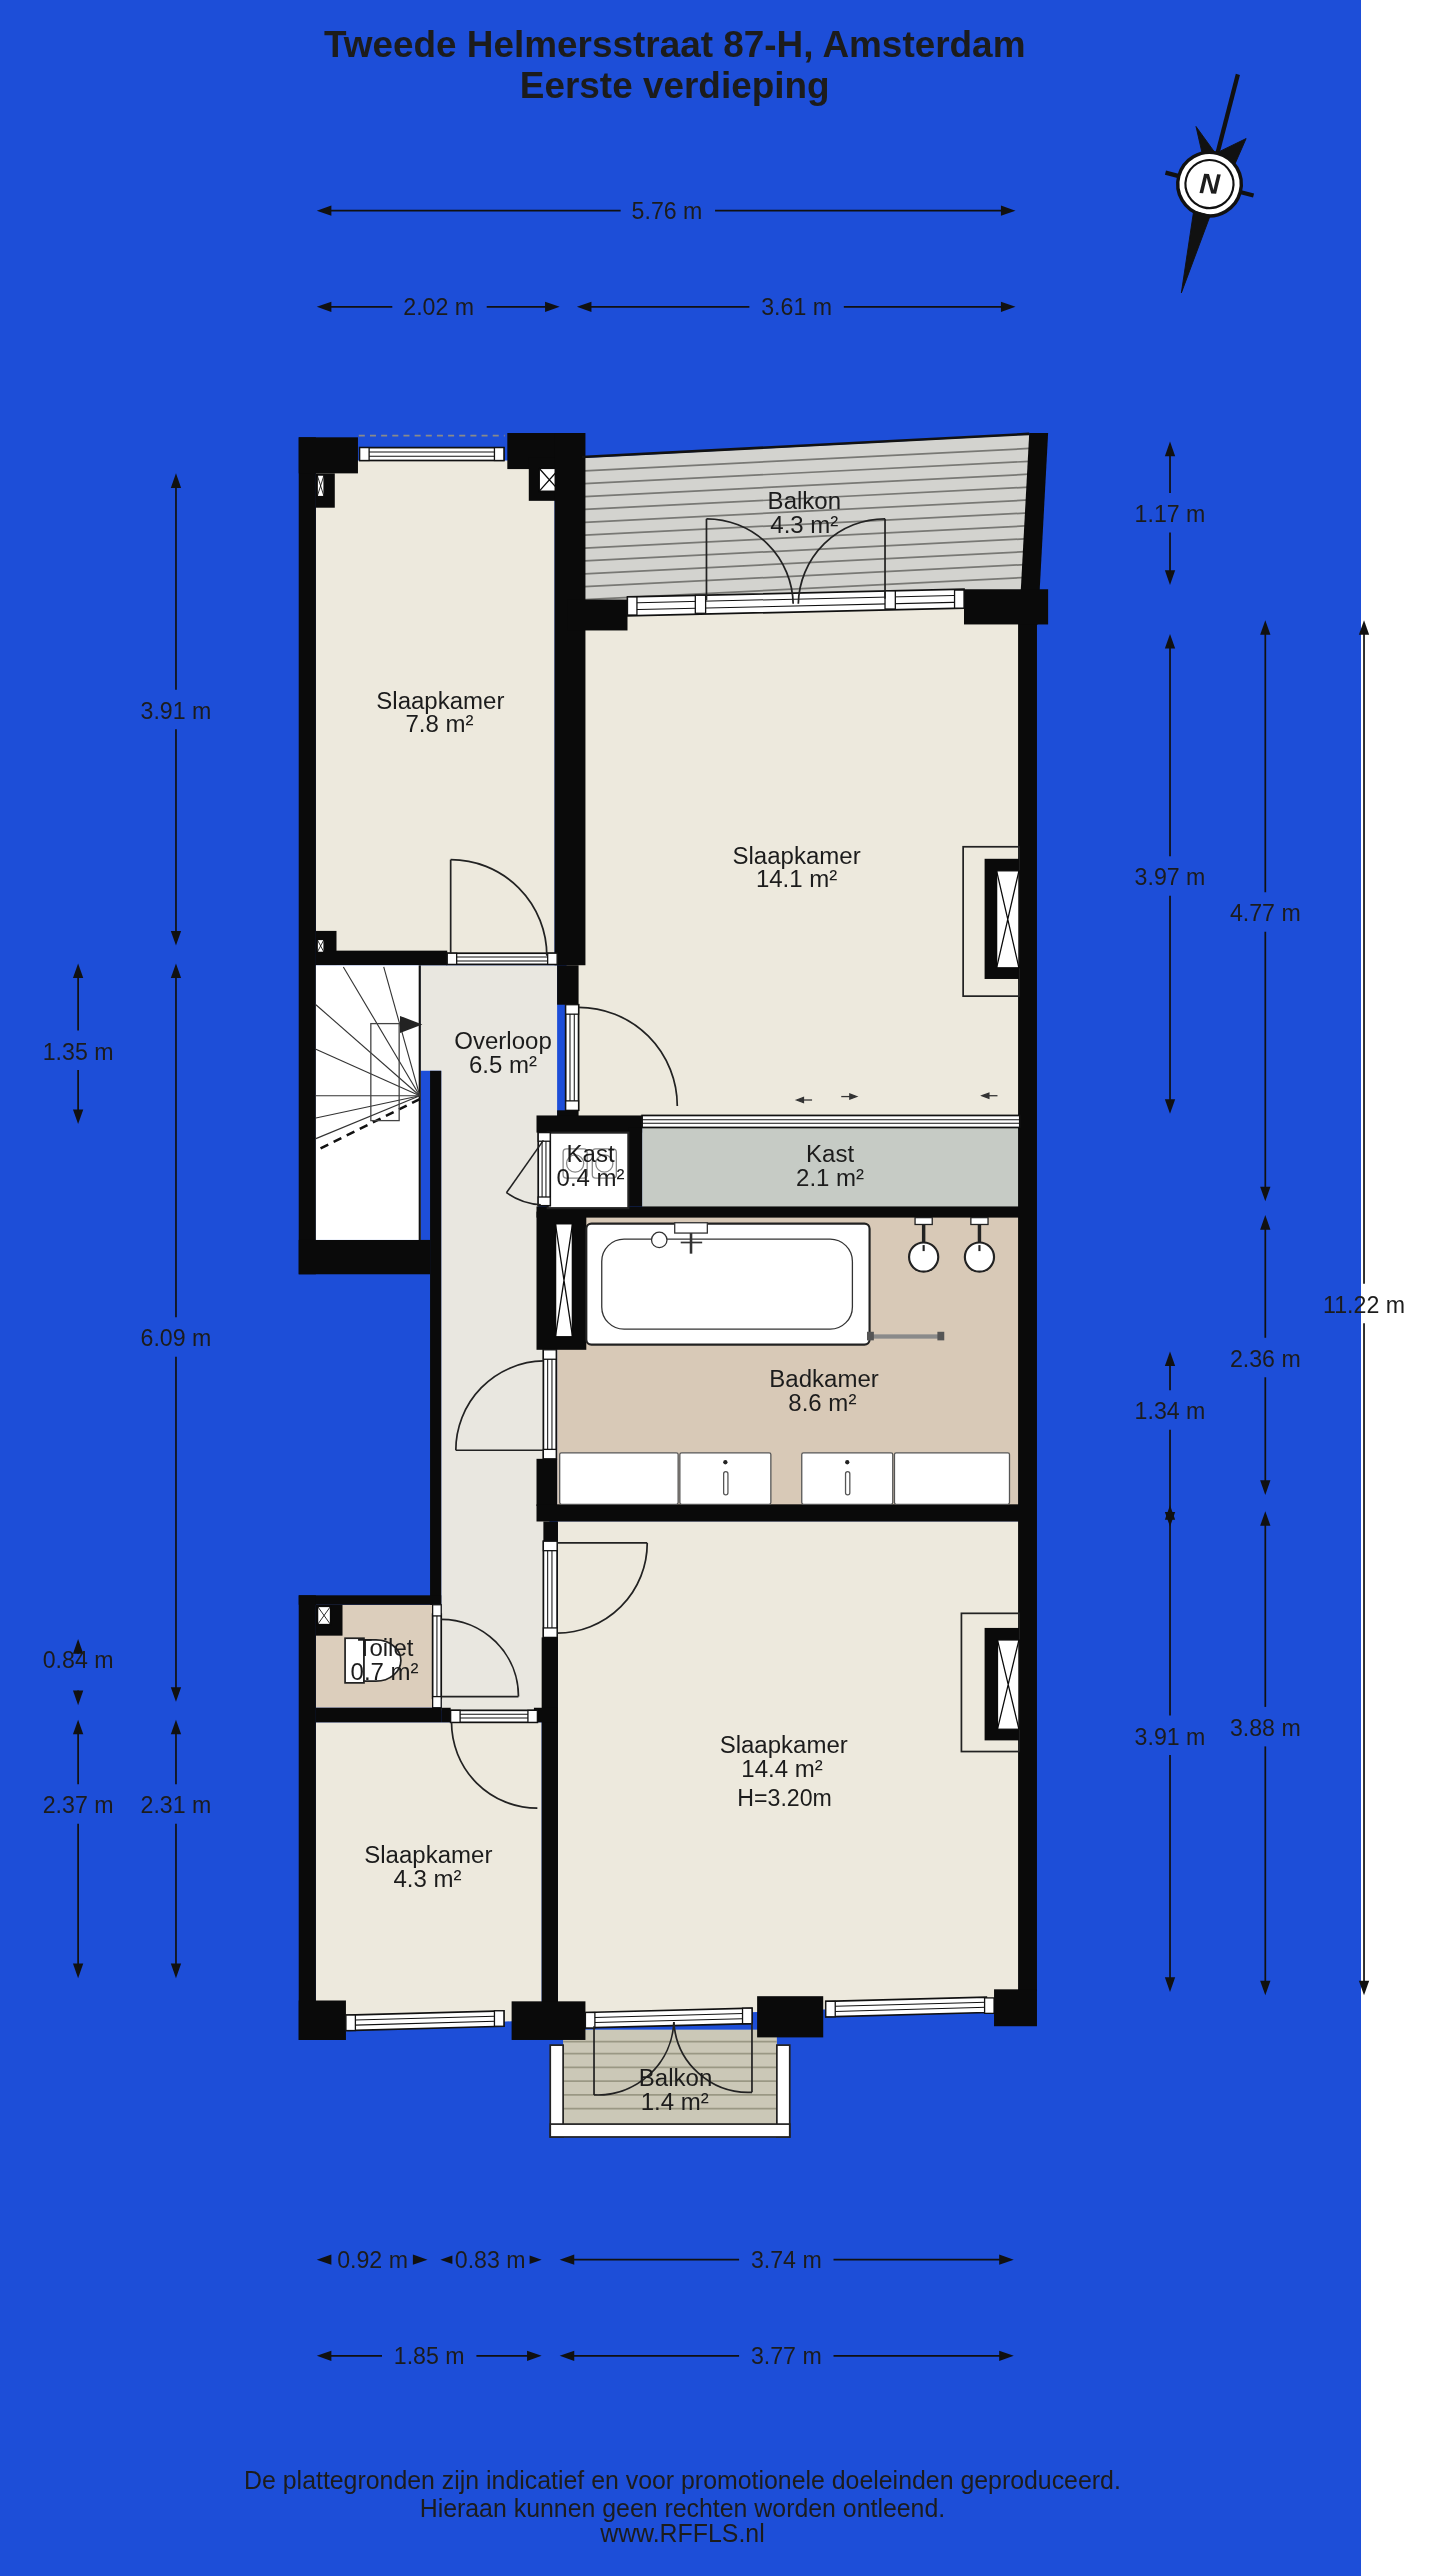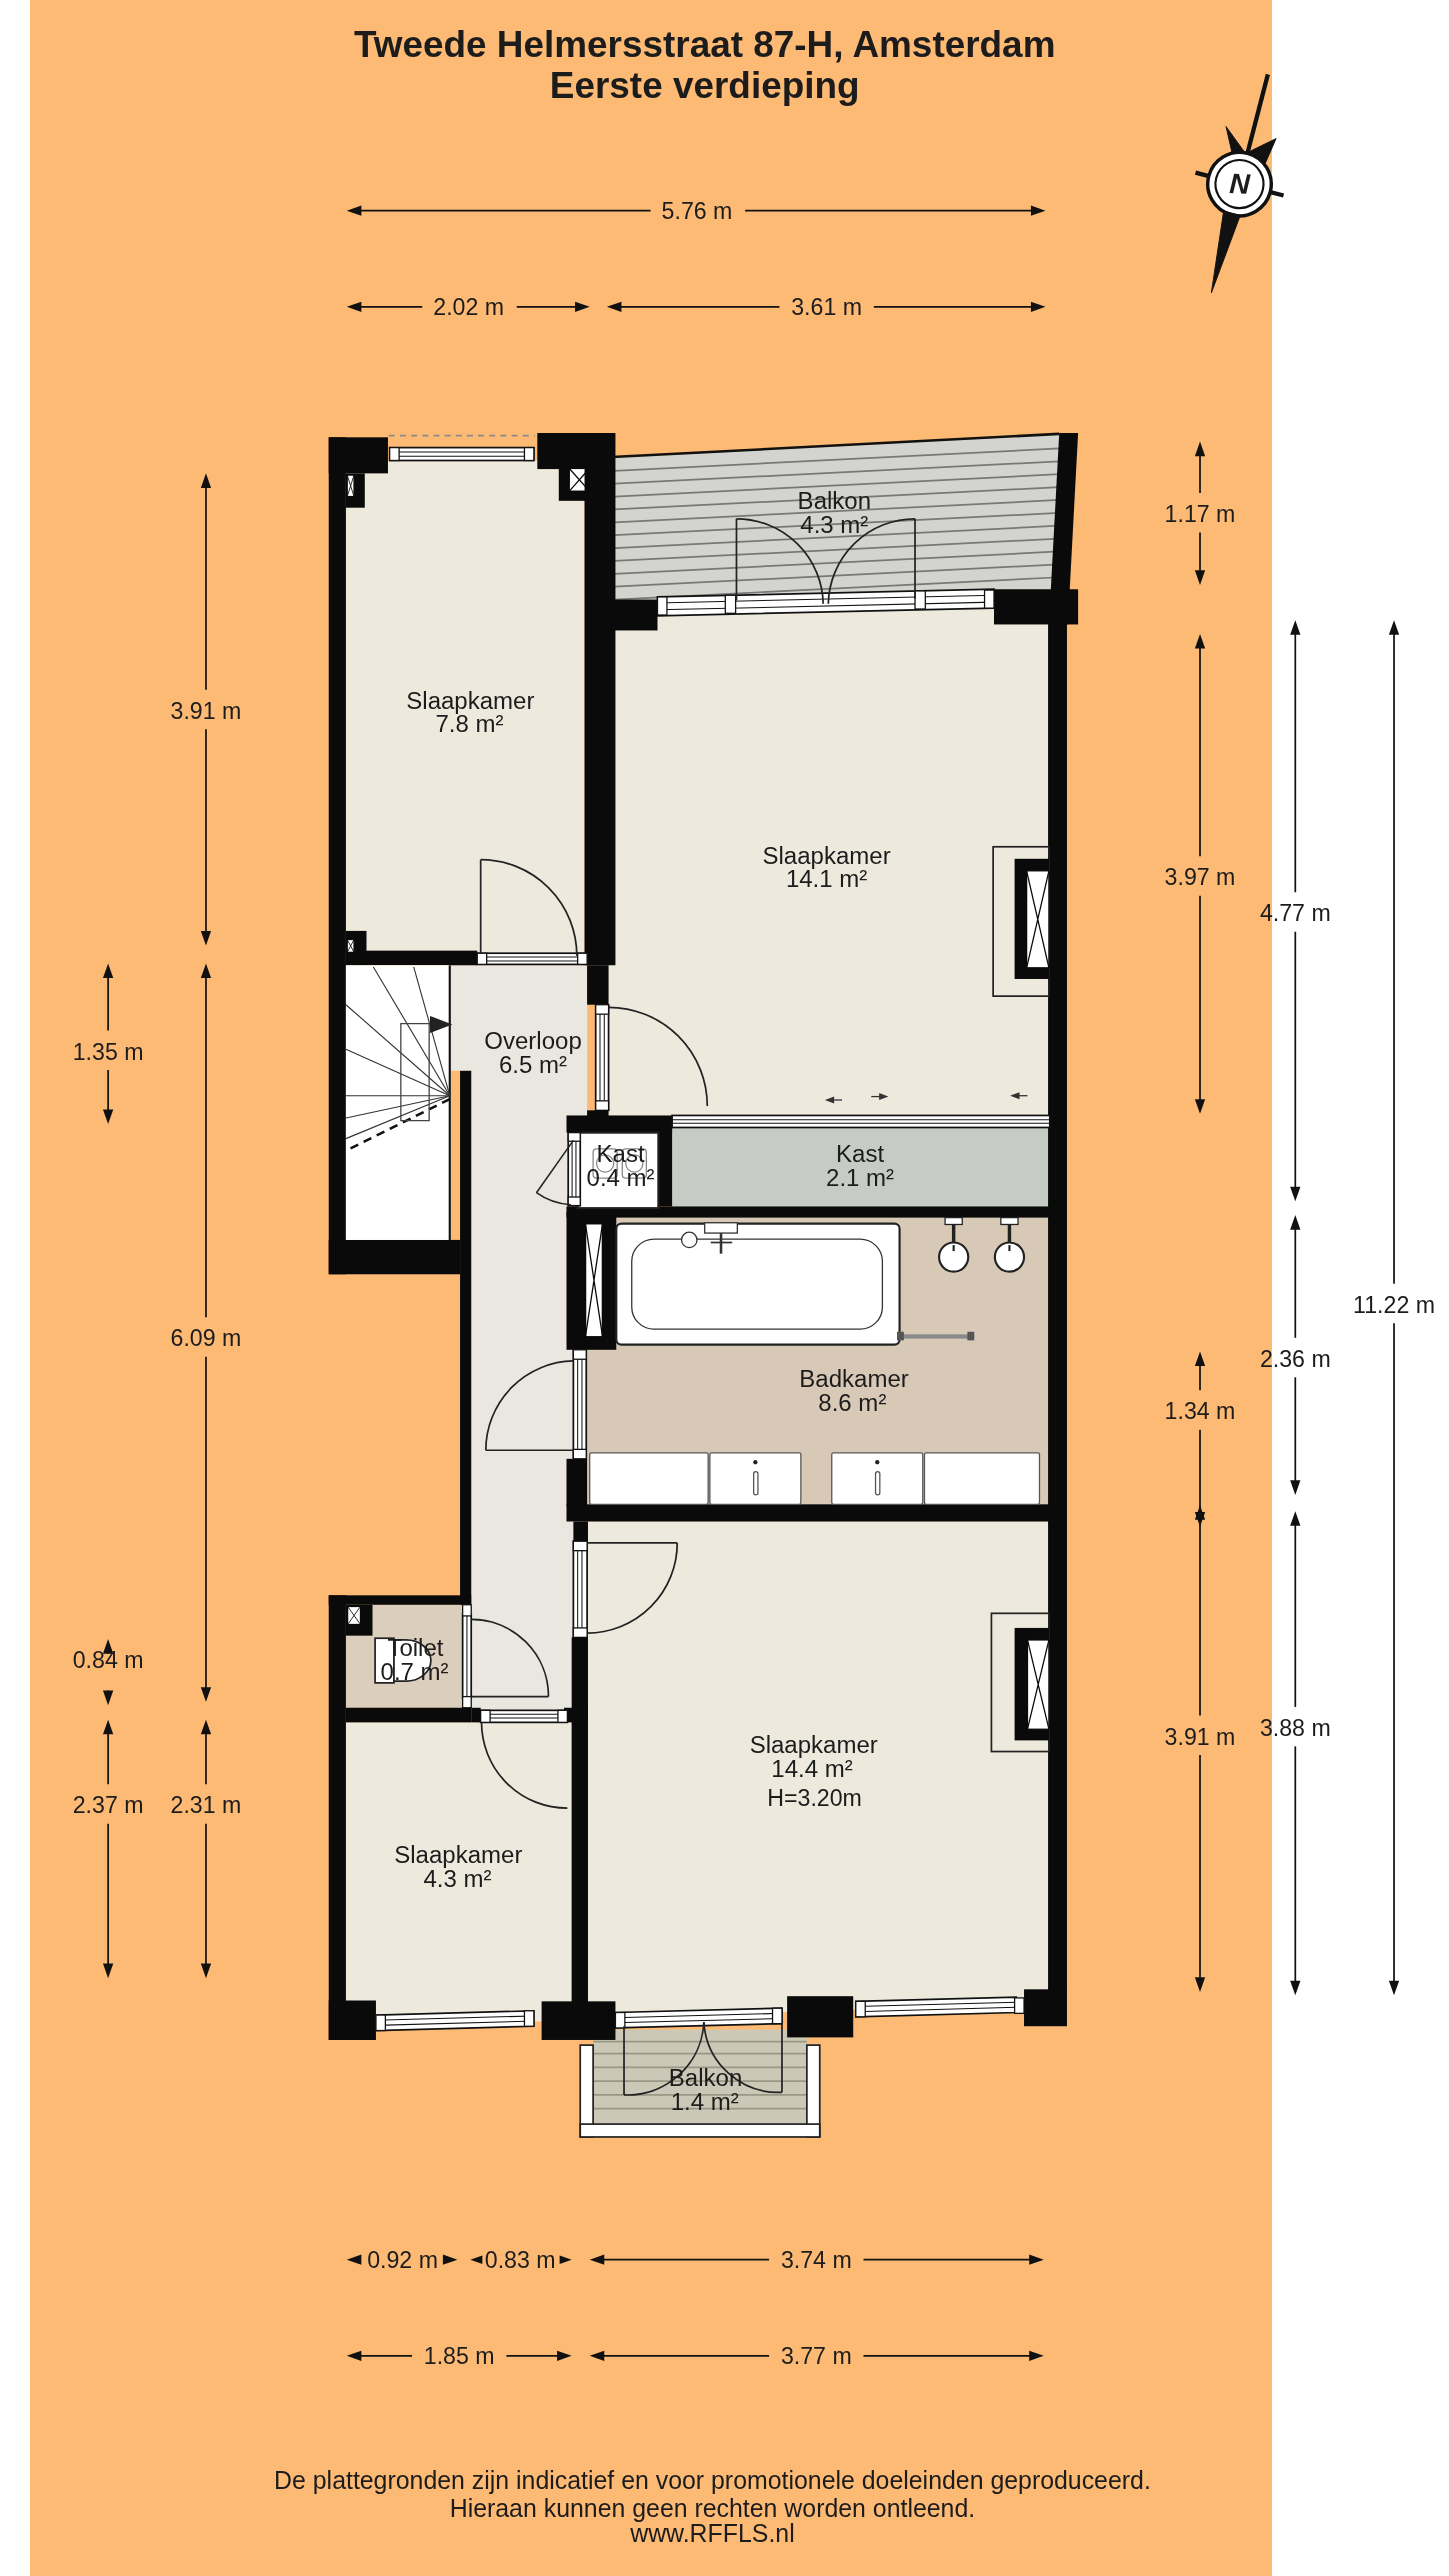--- a/index.html
+++ b/index.html
@@ -1,16 +1,16 @@
 <!DOCTYPE html>
 <html style="font-size:13.7px"><head>
 <meta charset="utf-8">
 <style>
 html,body{margin:0;padding:0;background:#ffffff;}
-#page{position:relative;width:1242px;height:2576px;background:#fdba74;font-family:"Liberation Sans",sans-serif;margin-left:30px;}
+#page{position:relative;width:1361px;height:2576px;background:#1d4ed8;font-family:"Liberation Sans",sans-serif;}
 text{font-family:"Liberation Sans",sans-serif;fill:#1c1c1c;}
 .rl{font-size:28px;}
 .dm{font-size:27px;}
 .ft{font-size:29px;}
 .tt{font-size:43px;font-weight:bold;}
 </style>
 </head>
 <body>
 <div id="page">
 <svg width="1449" height="2576" viewBox="0 0 1688 3000">

